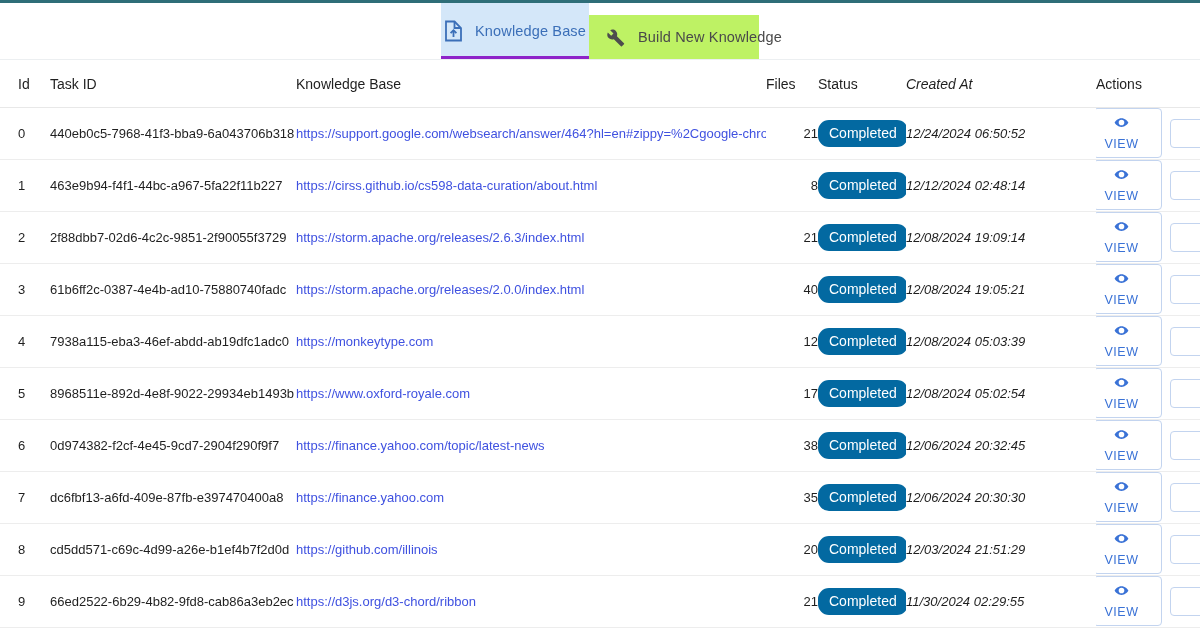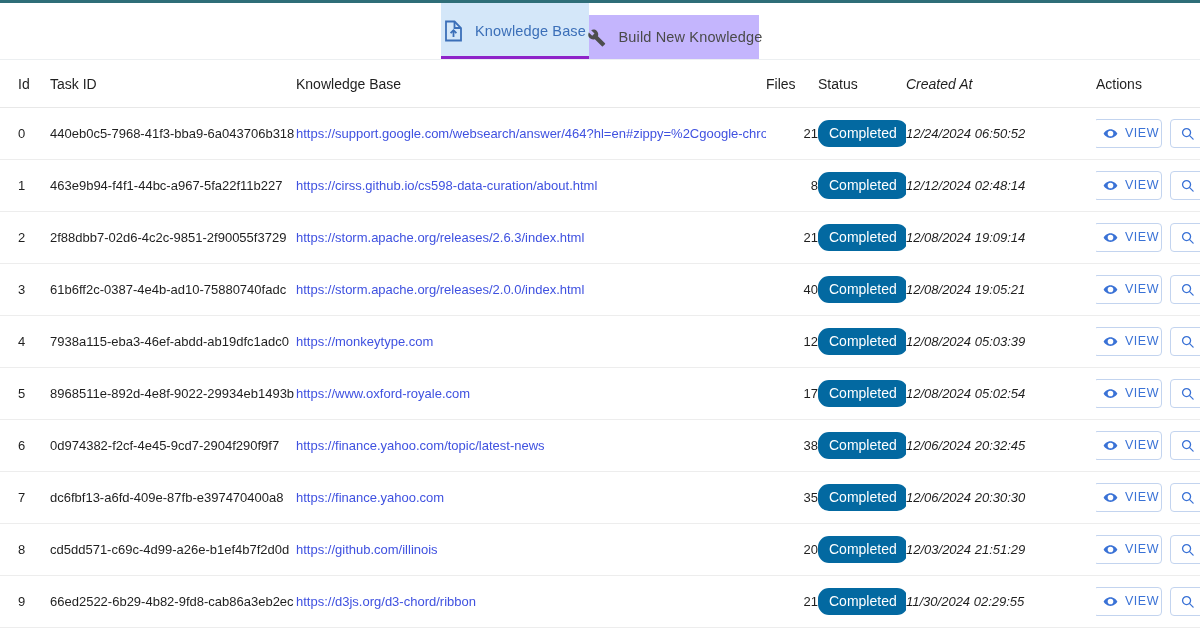--- a/index.html
+++ b/index.html
@@ -48,23 +48,22 @@
   }
   .tab-kb .tab-label { color: #3b6fb8; }
   .tab-kb::after {
     content: "";
     position: absolute;
     left: 0; right: 0; bottom: 0;
     height: 3px;
     background: #8e24c9;
   }
   .tab-build {
-    background: #c4b5fd;
+    background: #bef264;
     width: 170px;
-    justify-content: center;
     padding: 0 16px;
     margin-top: 12px;
   }
   .tab-build .tab-label { color: #4a4a4a; }
   .tab-label {
     font-size: 14.5px;
     letter-spacing: .15px;
     white-space: nowrap;
   }
   .tab-icon { display: flex; align-items: center; flex: 0 0 auto; }
@@ -143,20 +142,21 @@
     border: 1px solid #c3d4ef;
     border-radius: 4px;
     background: #ffffff;
     color: #3a72d6;
     font-size: 12.5px;
     font-family: "Liberation Sans", sans-serif;
     letter-spacing: .5px;
     padding: 6px 21px 6px 9px;
     cursor: pointer;
     white-space: nowrap;
+    flex-direction: column;
   }
   .btn svg { display: block; flex: 0 0 auto; }
   .btn-view { min-width: 69px; }
   .btn-search { min-width: 90px; }
 </style>
 </head>
 <body>
 
 <div class="top-accent"></div>
 

